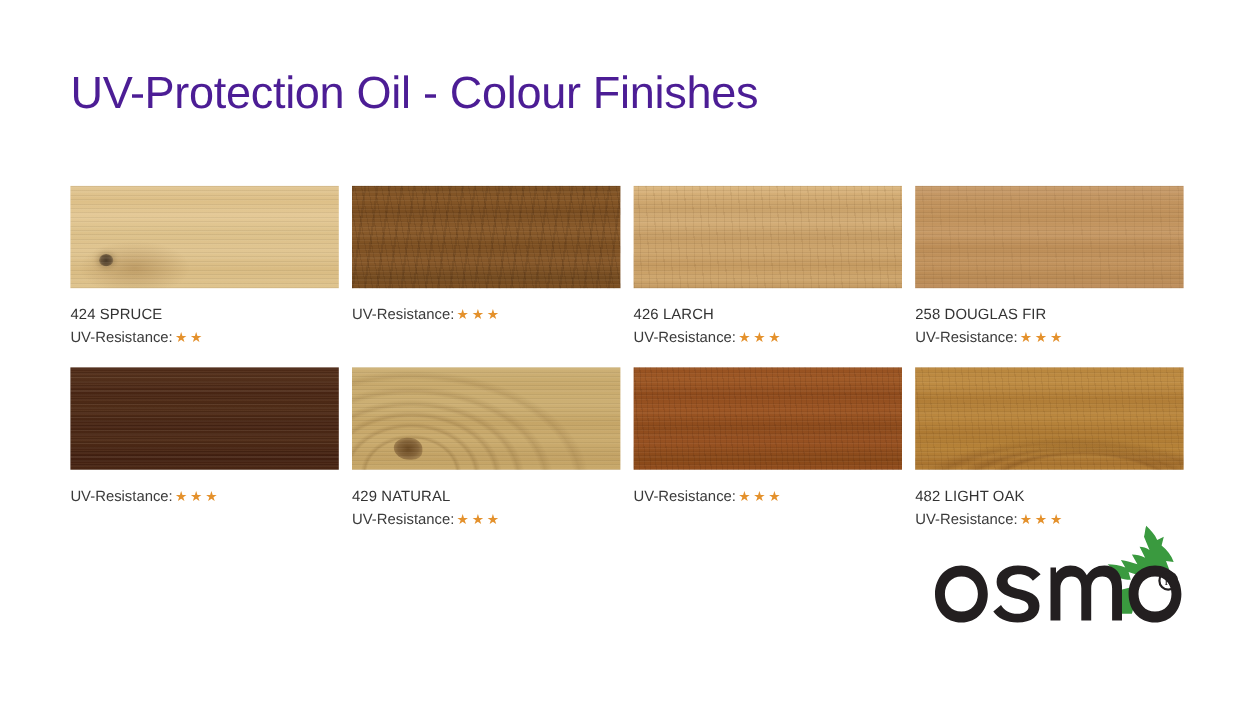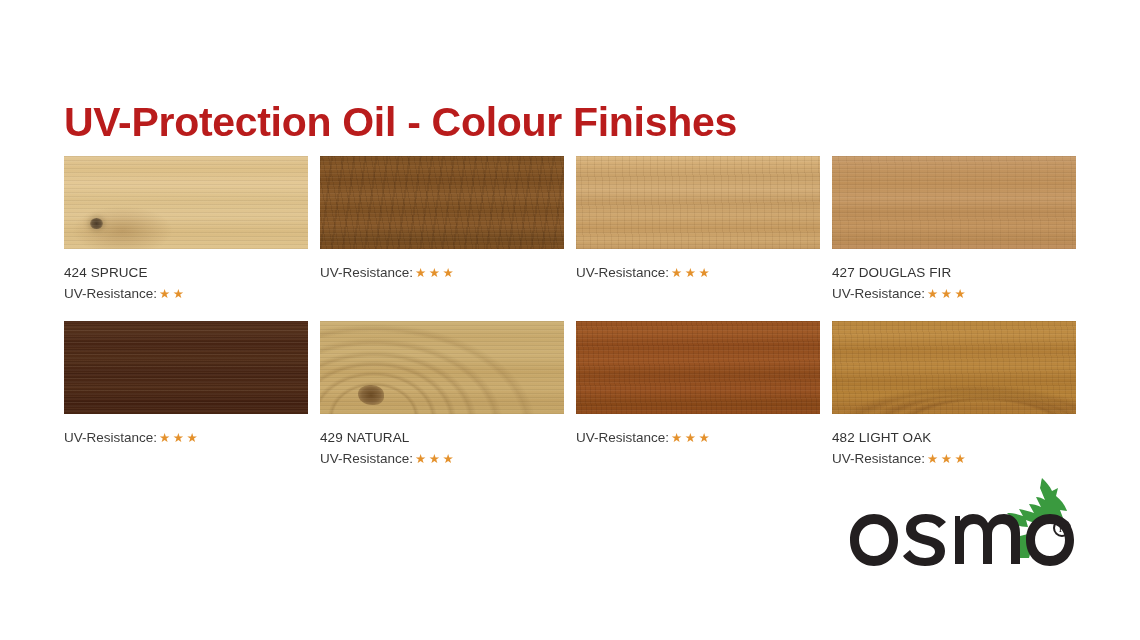--- a/index.html
+++ b/index.html
@@ -22,33 +22,32 @@
     inset: 0;
     background: #ffffff;
   }
 
   
   .page-title {
     position: absolute;
     left: 64px;
     top: 62px;
     font-size: 41px;
-    font-weight: 700;
-    color: #b91c1c;
+    font-weight: 400;
+    color: #4c1d95;
     letter-spacing: -0.3px;
     line-height: 1.1;
     white-space: nowrap;
-    margin-top: 38px;
   }
 
   
   .grid {
     position: absolute;
     left: 64px;
-    top: 156px;
+    top: 169px;
     width: 1012px;
     display: grid;
     grid-template-columns: repeat(4, 244px);
     grid-column-gap: 12px;
     grid-row-gap: 18px;
   }
 
   .card {
     width: 244px;
   }
@@ -261,34 +260,35 @@
               <span class="star">★</span>
               <span class="star">★</span>
               <span class="star">★</span>
             </span>
           </div>
         </div>
       </div>
       <div class="card">
         <div class="swatch w-larch"></div>
         <div class="card-label">
+          <div class="card-name">426 LARCH</div>
           <div class="card-uv">
             <span class="uv-text">UV-Resistance:</span>
             <span class="stars">
               <span class="star">★</span>
               <span class="star">★</span>
               <span class="star">★</span>
             </span>
           </div>
         </div>
       </div>
       <div class="card">
         <div class="swatch w-douglas"></div>
         <div class="card-label">
-          <div class="card-name">427 DOUGLAS FIR</div>
+          <div class="card-name">258 DOUGLAS FIR</div>
           <div class="card-uv">
             <span class="uv-text">UV-Resistance:</span>
             <span class="stars">
               <span class="star">★</span>
               <span class="star">★</span>
               <span class="star">★</span>
             </span>
           </div>
         </div>
       </div>

